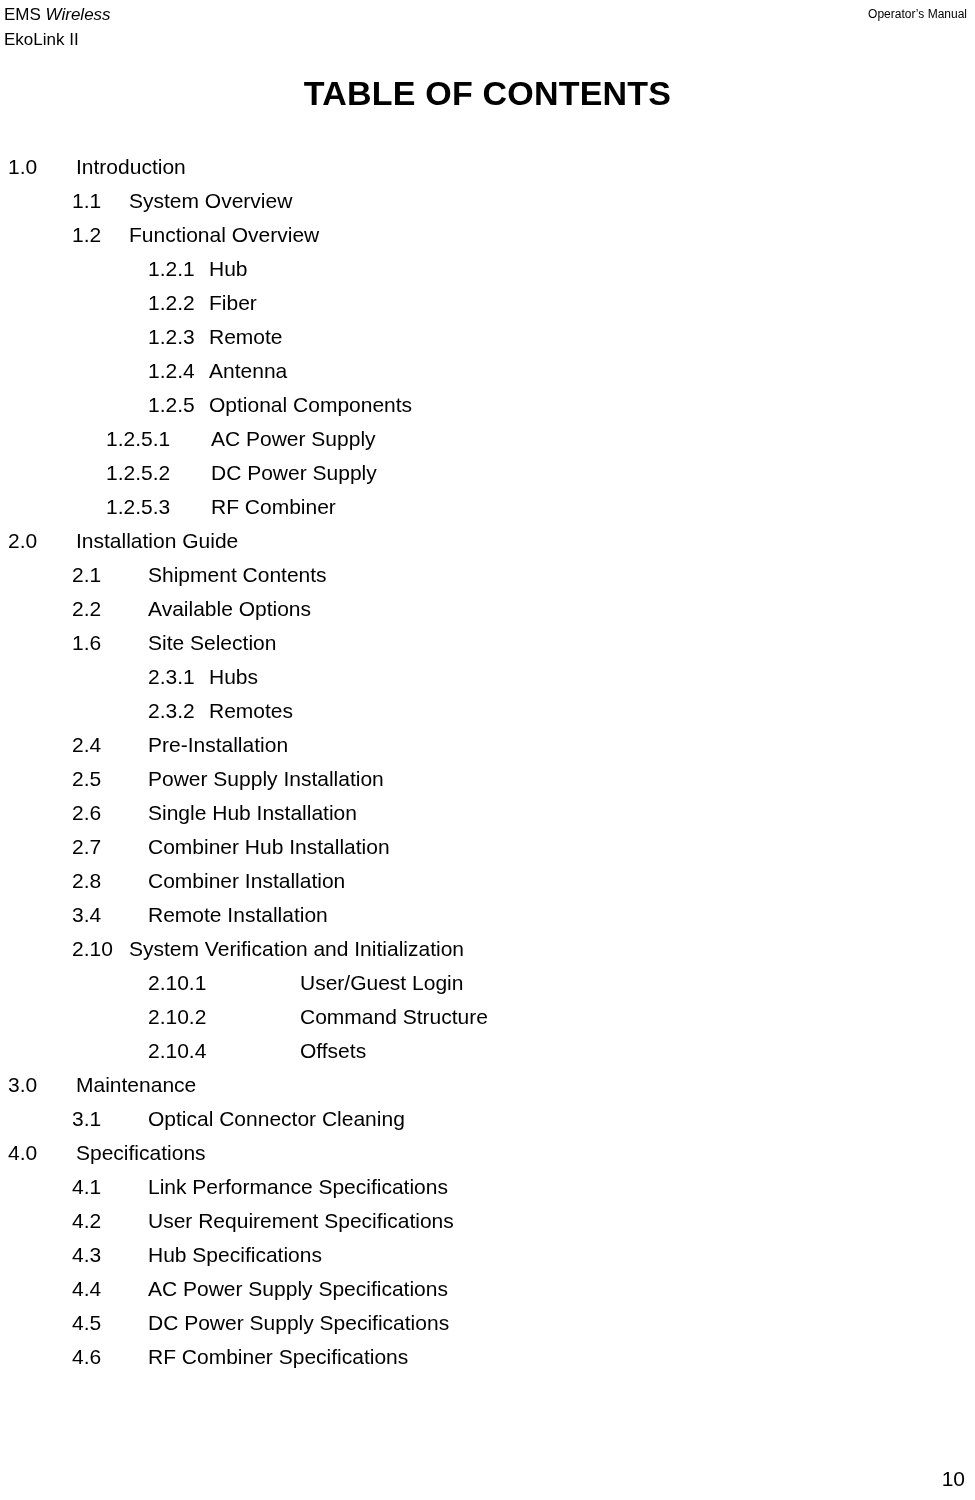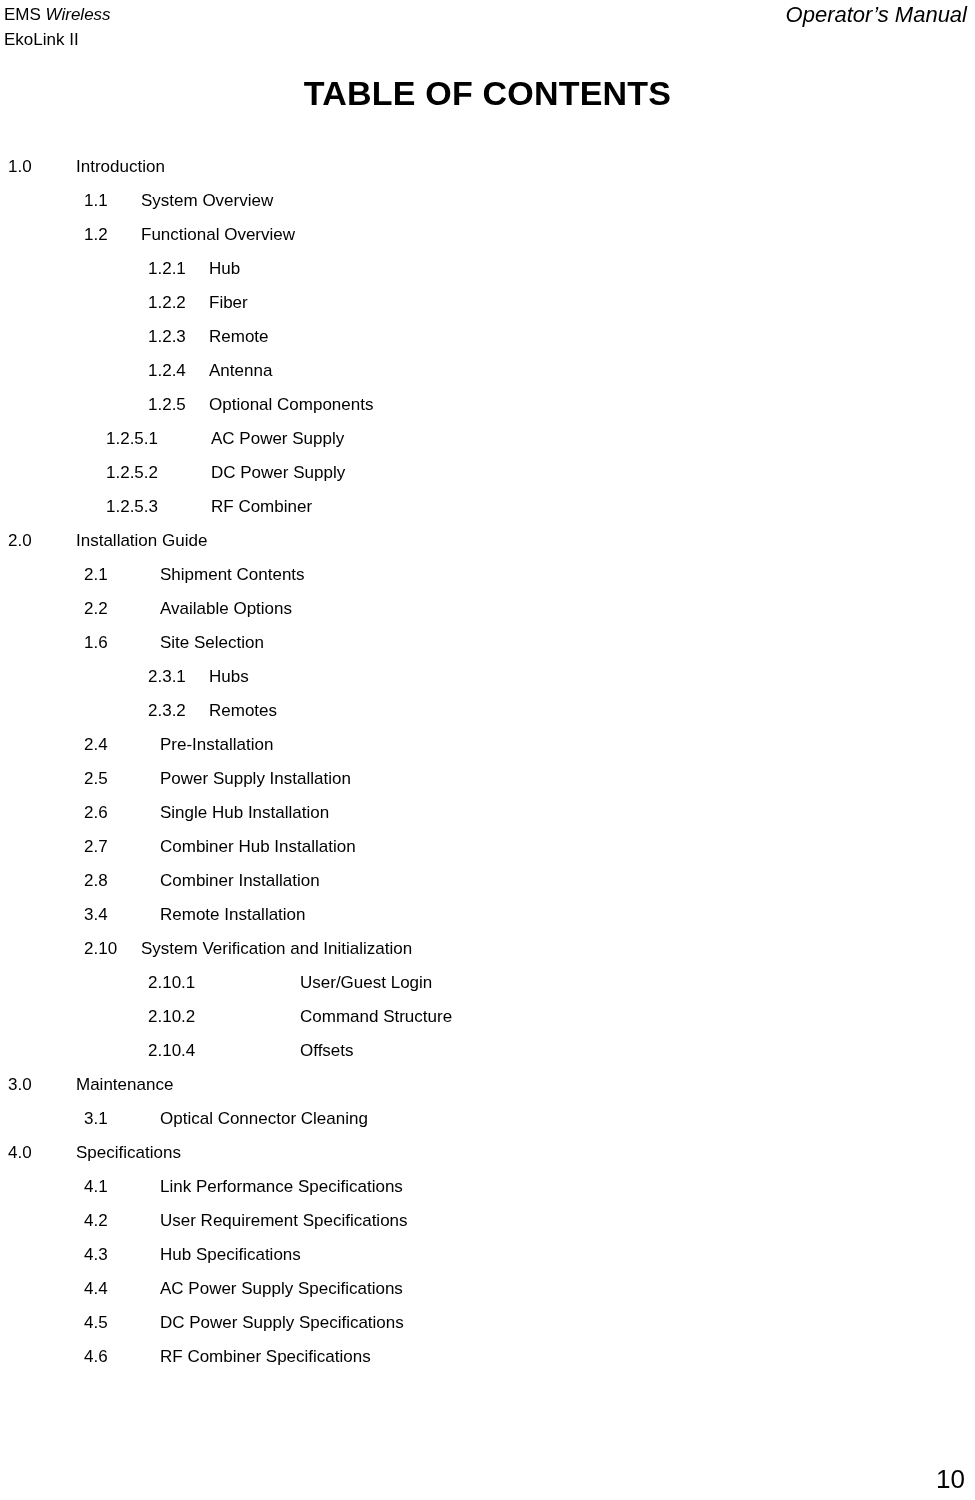--- a/index.html
+++ b/index.html
@@ -35,23 +35,22 @@
     line-height: 25px;
     white-space: nowrap;
   }
   .hdr-left .line2 {
     display: block;
   }
   .hdr-right {
     position: absolute;
     top: 2px;
     right: 0;
-    font-size: 22px;
+    font-size: 12px;
     line-height: 25px;
-    font-style: italic;
     white-space: nowrap;
     text-align: right;
   }
   .italic {
     font-style: italic;
   }
 
   
   .doc-title {
     position: absolute;
@@ -68,39 +67,39 @@
   .toc {
     position: absolute;
     top: 150px;
     left: 0;
     width: 100%;
   }
   .toc-row {
     display: flex;
     align-items: baseline;
     height: 34px;
-    font-size: 17px;
+    font-size: 21px;
     line-height: 34px;
     white-space: nowrap;
   }
   .toc-num {
     display: inline-block;
     flex: 0 0 auto;
   }
   .toc-label {
     display: inline-block;
     flex: 0 0 auto;
   }
 
   
   .lvl1 { padding-left: 8px; }
   .lvl1 .toc-num { width: 68px; }
 
   
-  .lvl2 { padding-left: 72px; margin-left: 12px; }
+  .lvl2 { padding-left: 72px; }
   .lvl2 .toc-num { width: 76px; }
 
   
   .lvl2.tight .toc-num { width: 57px; }
 
   
   .lvl3 { padding-left: 148px; }
   .lvl3 .toc-num { width: 61px; }
 
   
@@ -109,21 +108,21 @@
 
   
   .lvl4 { padding-left: 106px; }
   .lvl4 .toc-num { width: 105px; }
 
   
   .page-number {
     position: absolute;
     right: 10px;
     bottom: 8px;
-    font-size: 26px;
+    font-size: 21px;
     line-height: 26px;
     margin-left: 32px;
   }
 </style>
 </head>
 <body>
 
 <div class="page">
 
   <div class="page-header">

